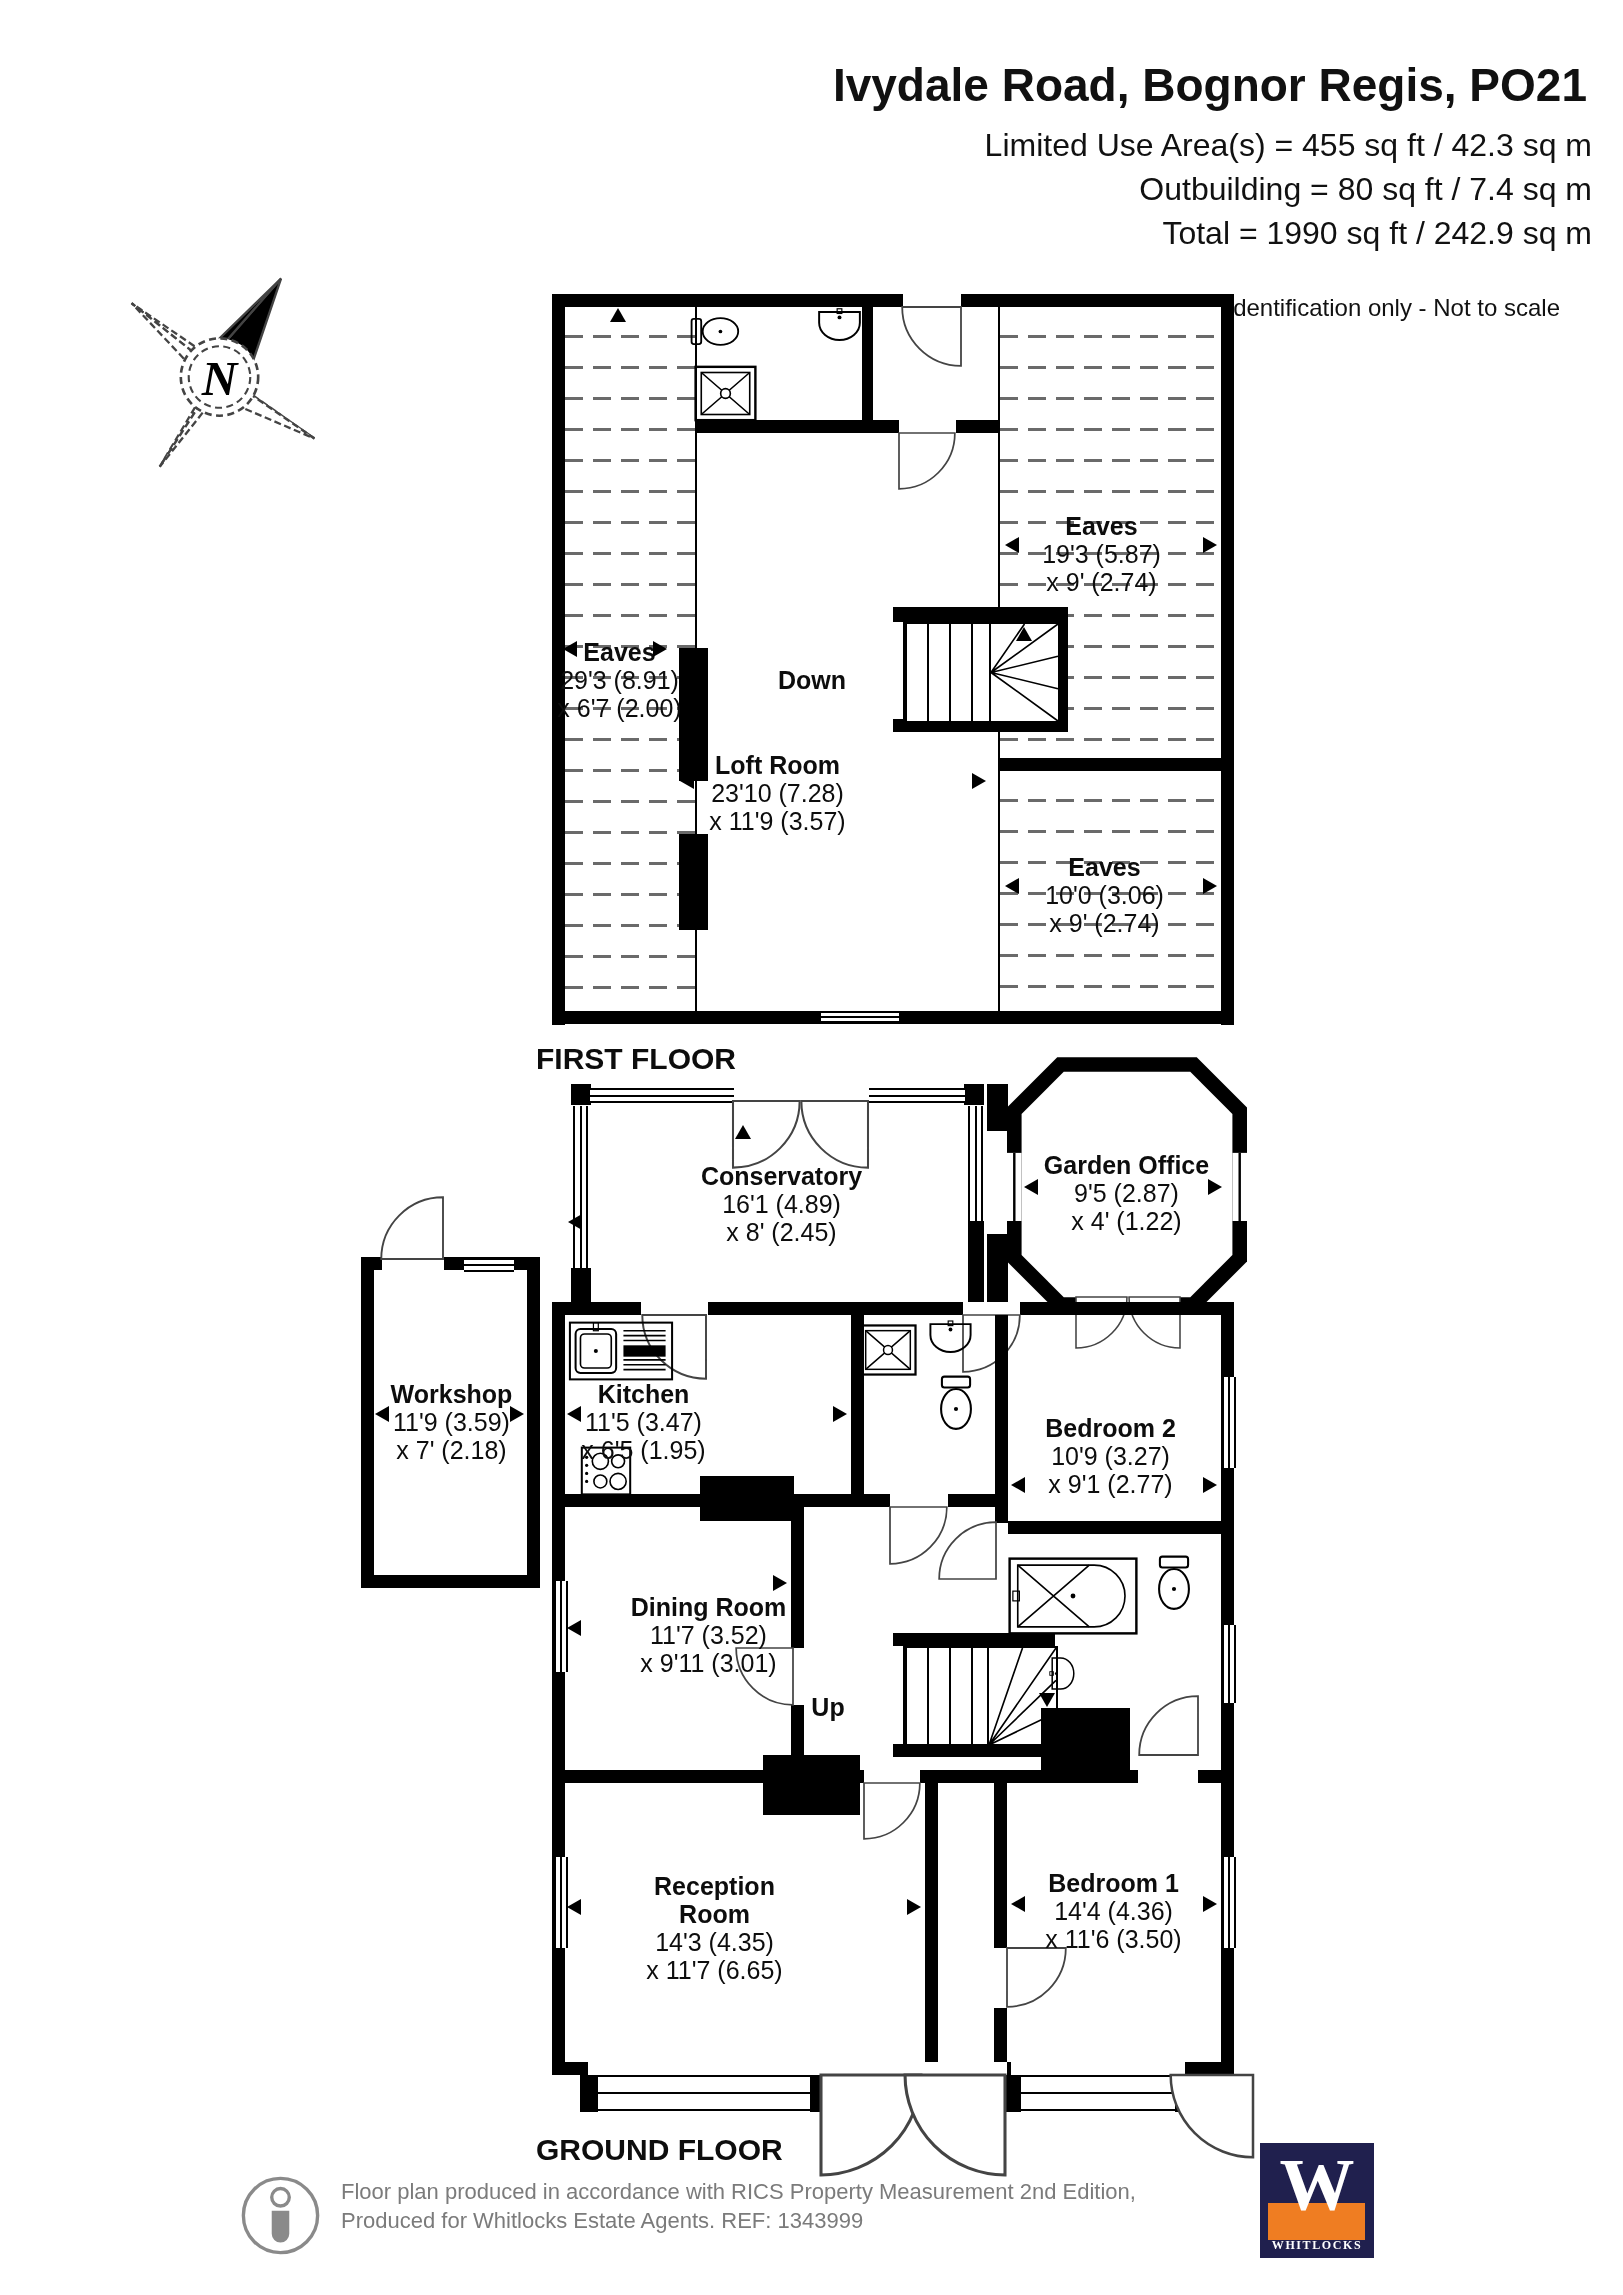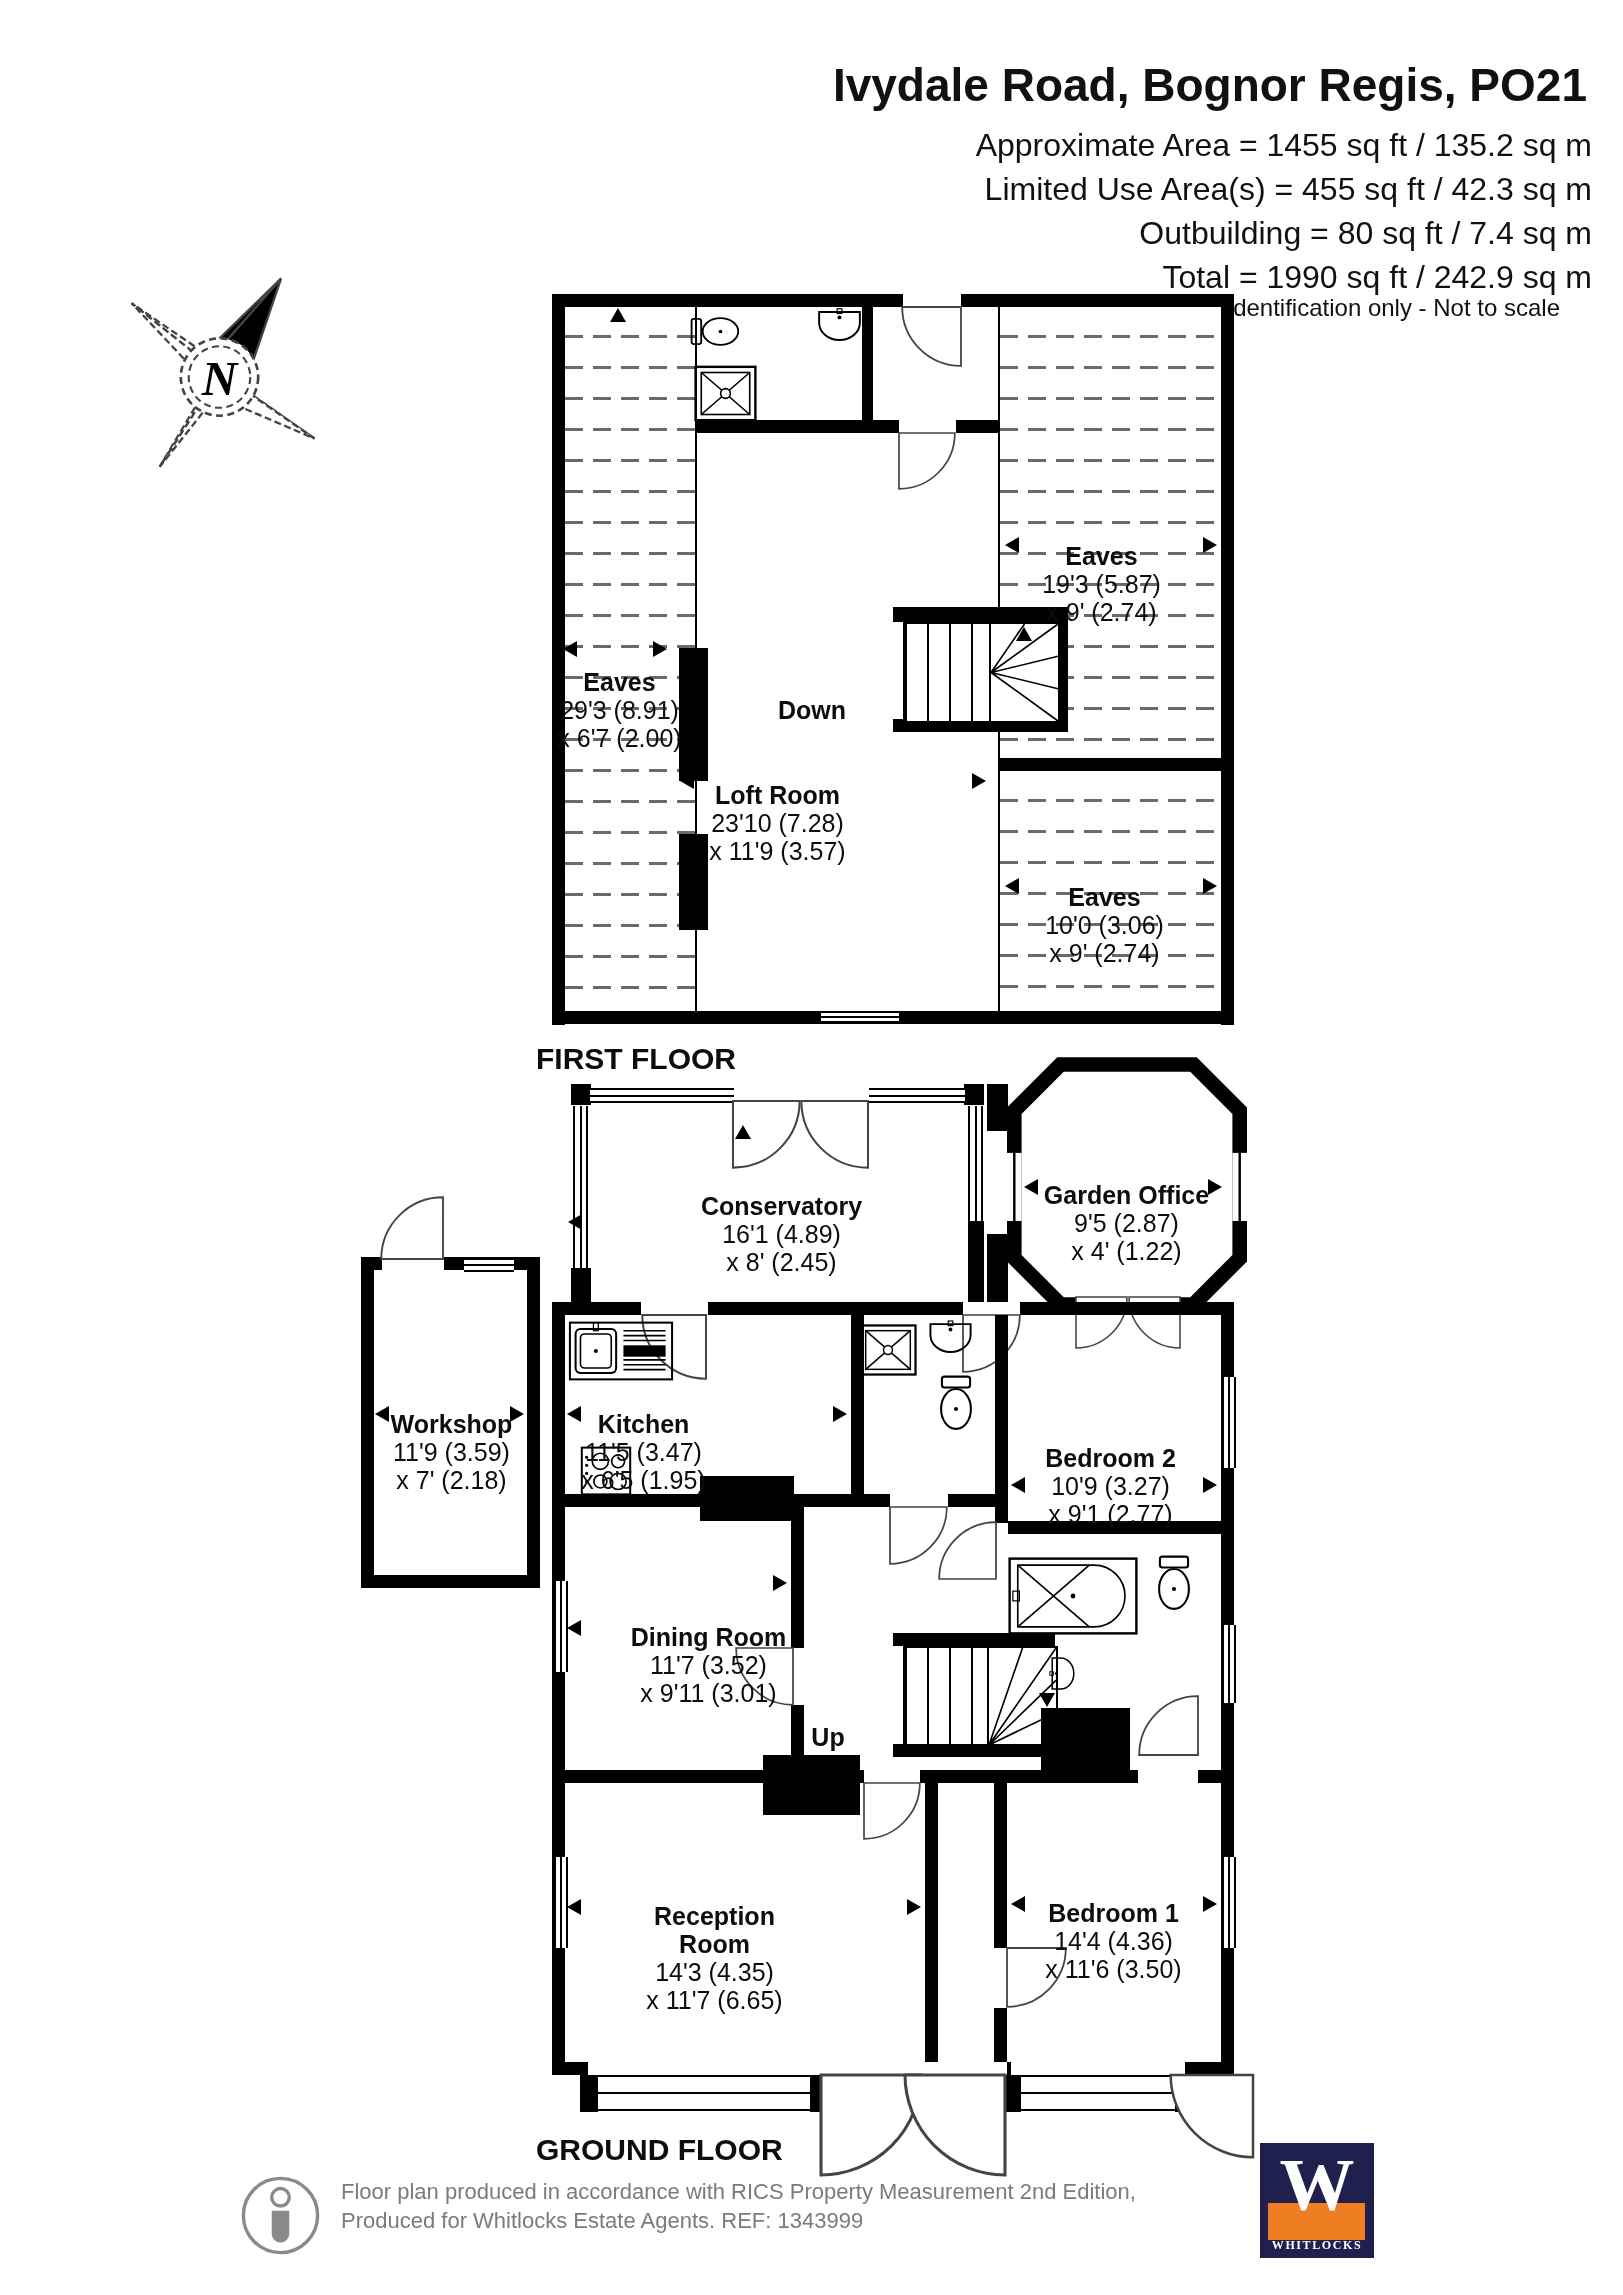--- a/index.html
+++ b/index.html
@@ -8,21 +8,21 @@
   .w{position:absolute;background:#000;}
   .hatch{position:absolute;background-color:#fff;background-image:
       repeating-linear-gradient(90deg, rgba(255,255,255,0) 0 18px, #fff 18px 28px),
       repeating-linear-gradient(180deg, rgba(255,255,255,0) 0 28px, #6a6a6a 28px 31px);}
   .bline{position:absolute;background:#000;}
   .win-h{position:absolute;background-color:#fff;border-top:2.4px solid #000;border-bottom:2.4px solid #000;
       background-image:linear-gradient(#000,#000);background-size:100% 2.4px;background-position:center;background-repeat:no-repeat;}
   .win-v{position:absolute;background-color:#fff;border-left:2.4px solid #000;border-right:2.4px solid #000;
       background-image:linear-gradient(#000,#000);background-size:2.4px 100%;background-position:center;background-repeat:no-repeat;}
   .rlabel{position:absolute;width:179px;text-align:center;font-size:25px;line-height:28px;color:#0d0d0d;}
-  .rname{font-weight:bold;margin-top:30px;}
+  .rname{font-weight:bold;}
   .cap{position:absolute;font-weight:bold;font-size:30px;color:#0d0d0d;}
   .stairs{position:absolute;background-color:#fff;border:2.4px solid #000;
       background-image:repeating-linear-gradient(90deg,#000 0 2.4px,rgba(0,0,0,0) 2.4px 22px);}
   .winder{position:absolute;background:#fff;border:2.4px solid #000;}
   .door{position:absolute;}
   .fx{position:absolute;}
   .tri{position:absolute;width:0;height:0;}
   .tl{border-top:8px solid transparent;border-bottom:8px solid transparent;border-right:14px solid #000;}
   .tr{border-top:8px solid transparent;border-bottom:8px solid transparent;border-left:14px solid #000;}
   .tu{border-left:8px solid transparent;border-right:8px solid transparent;border-bottom:14px solid #000;}
@@ -44,21 +44,20 @@
       font-weight:bold;font-size:12px;letter-spacing:1.6px;color:#fff;z-index:3;}
   svg{position:absolute;overflow:visible;}
 </style>
 </head>
 <body>
 
 <div id="page">
 
   <div id="title">Ivydale Road, Bognor Regis, PO21</div>
   <div id="areas">
-    <div>Approximate Area = 1455 sq ft / 135.2 sq m</div>
     <div>Limited Use Area(s) = 455 sq ft / 42.3 sq m</div>
     <div>Outbuilding = 80 sq ft / 7.4 sq m</div>
     <div>Total = 1990 sq ft / 242.9 sq m</div>
   </div>
   <div id="disclaimer">For identification only - Not to scale</div>
 
   <svg style="left:114px;top:268px;width:211px;height:211px;" viewBox="0 0 120 120">
     <g stroke="#444" stroke-width="1.3" fill="#fff" stroke-dasharray="4,2">
       <path d="M59,59 L10,20 L48,46 Z"></path>
         <path d="M59,59 L10,20 L42,54 Z"></path>

